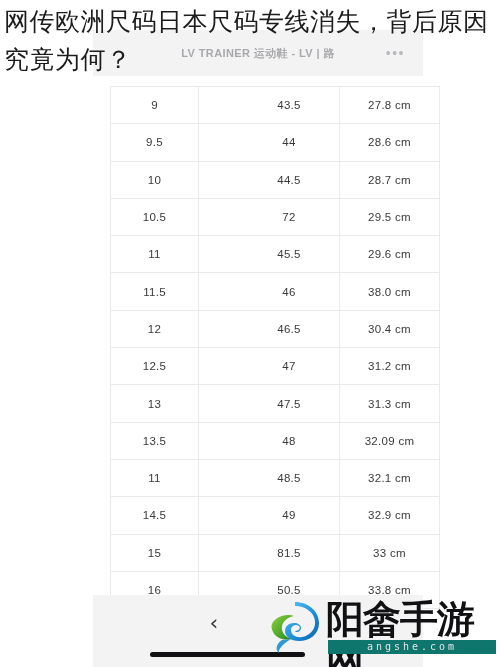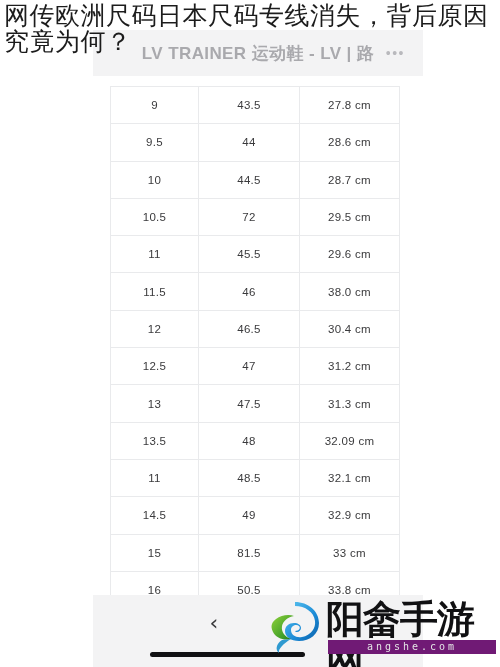--- a/index.html
+++ b/index.html
@@ -19,21 +19,21 @@
   
   .headline {
     position: absolute;
     left: 0;
     top: 0;
     width: 500px;
     z-index: 40;
     padding: 2px 4px 0 4px;
     box-sizing: border-box;
     font-size: 25px;
-    line-height: 26px;
+    line-height: 38px;
     letter-spacing: 0.5px;
     color: #1c1c1c;
     font-weight: 400;
     white-space: normal;
     pointer-events: none;
   }
 
   
   .phone-panel {
     position: absolute;
@@ -53,21 +53,21 @@
     width: 330px;
     height: 46px;
     background: #f3f3f4;
     display: flex;
     align-items: center;
     justify-content: center;
     box-sizing: border-box;
     padding: 0 14px;
   }
   .app-header-title {
-    font-size: 17px;
+    font-size: 11px;
     font-weight: bold;
     letter-spacing: 0.4px;
     color: #a9a9ad;
     white-space: nowrap;
     overflow: hidden;
     text-overflow: clip;
     flex: 0 1 auto;
     text-align: center;
   }
   .app-header-more {
@@ -97,21 +97,21 @@
   .size-table td {
     border: 1px solid #e9eaec;
     text-align: center;
     vertical-align: middle;
     font-size: 11.5px;
     color: #3a3a3c;
     letter-spacing: 0.3px;
     padding: 0;
   }
   .size-table td.col-us   { width: 87px; }
-  .size-table td.col-eu   { width: 100px; }
+  .size-table td.col-eu   { width: 100px; padding-left: 40px; }
   .size-table td.col-len  { width: 99px; }
 
   
   .bottom-bar {
     position: absolute;
     left: 0;
     top: 573px;
     width: 330px;
     height: 72px;
     background: #f3f3f4;
@@ -171,21 +171,21 @@
     color: #111113;
     letter-spacing: -1px;
     font-family: "DejaVu Sans", sans-serif;
   }
   .wm-url {
     position: absolute;
     left: 4px;
     top: 42px;
     width: 168px;
     height: 14px;
-    background: #701a75;
+    background: #0f766e;
     color: #e4e4e6;
     font-size: 10px;
     line-height: 14px;
     letter-spacing: 3px;
     text-align: center;
     font-family: "DejaVu Sans Mono", monospace;
     overflow: hidden;
     white-space: nowrap;
   }
 </style>

